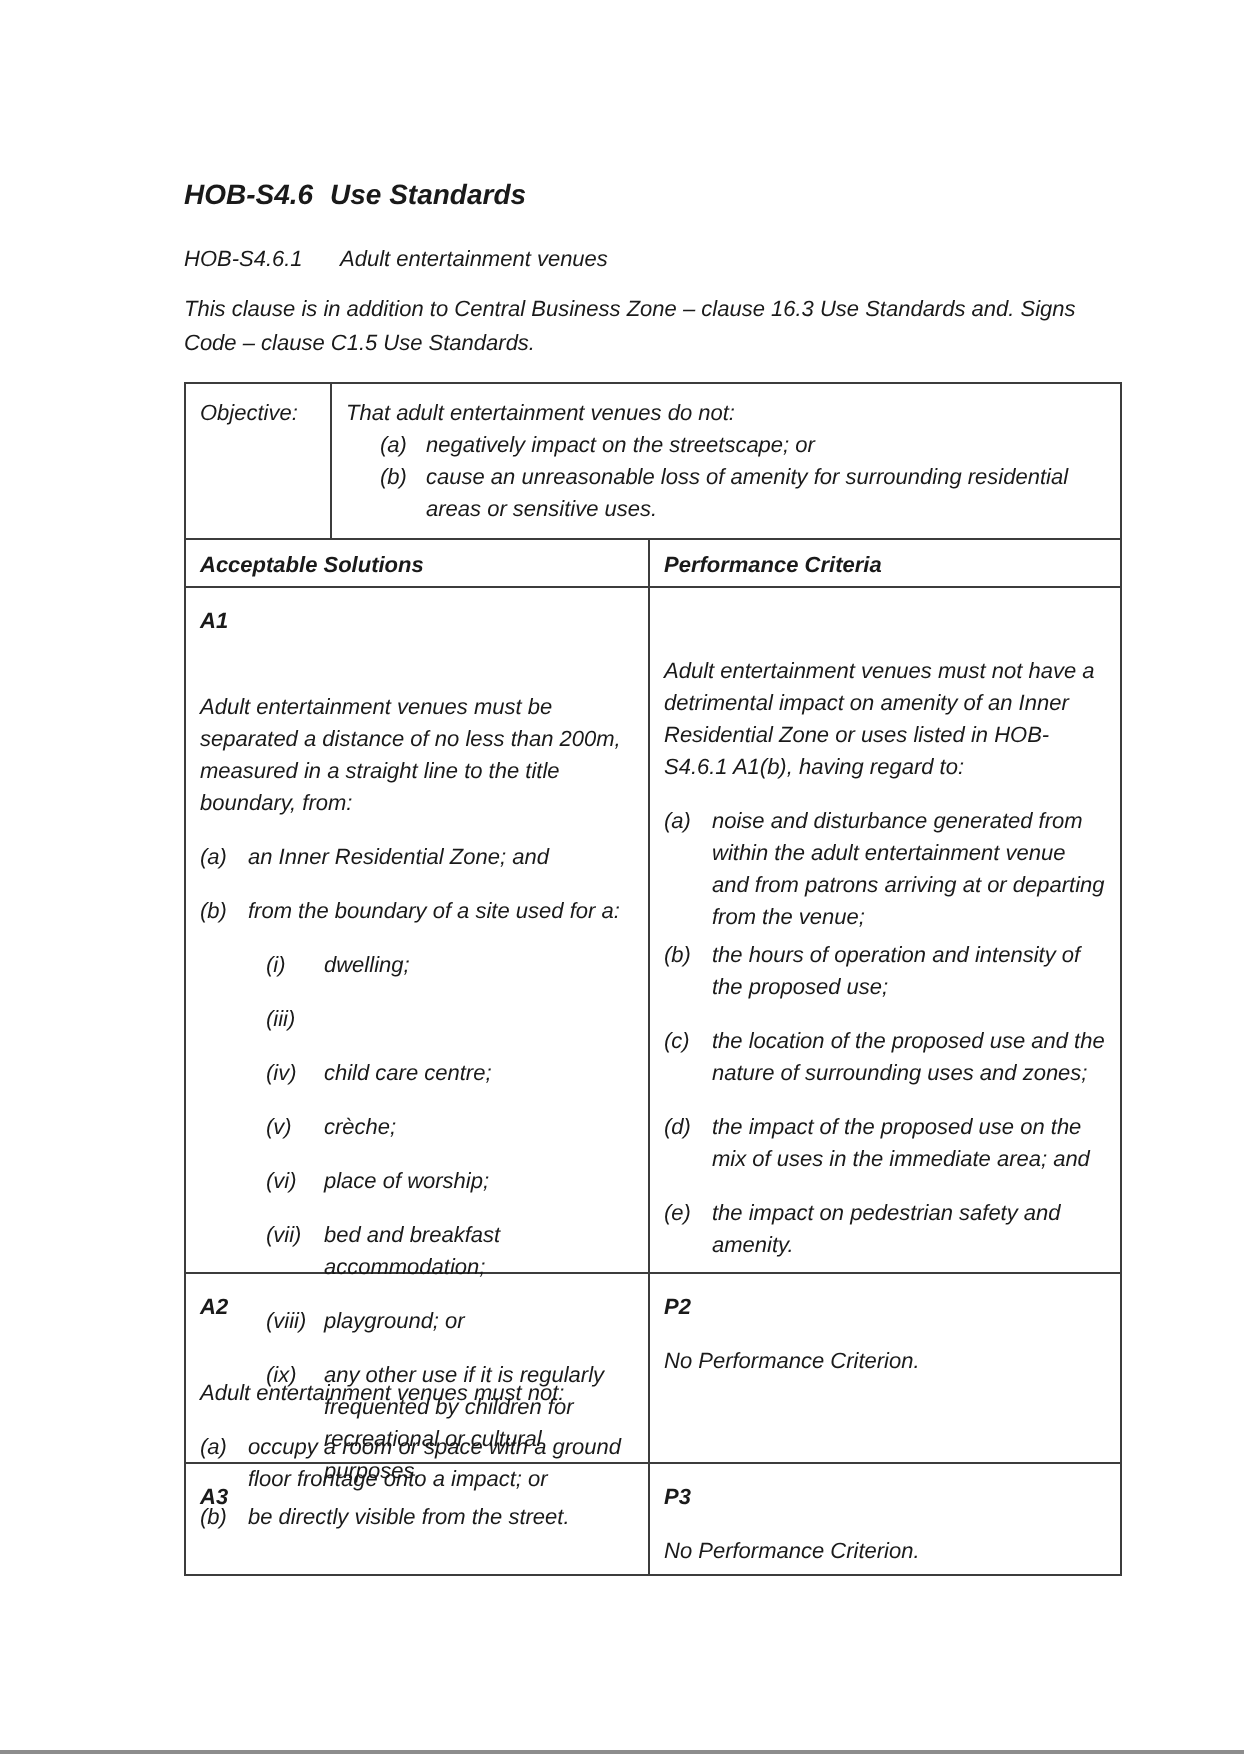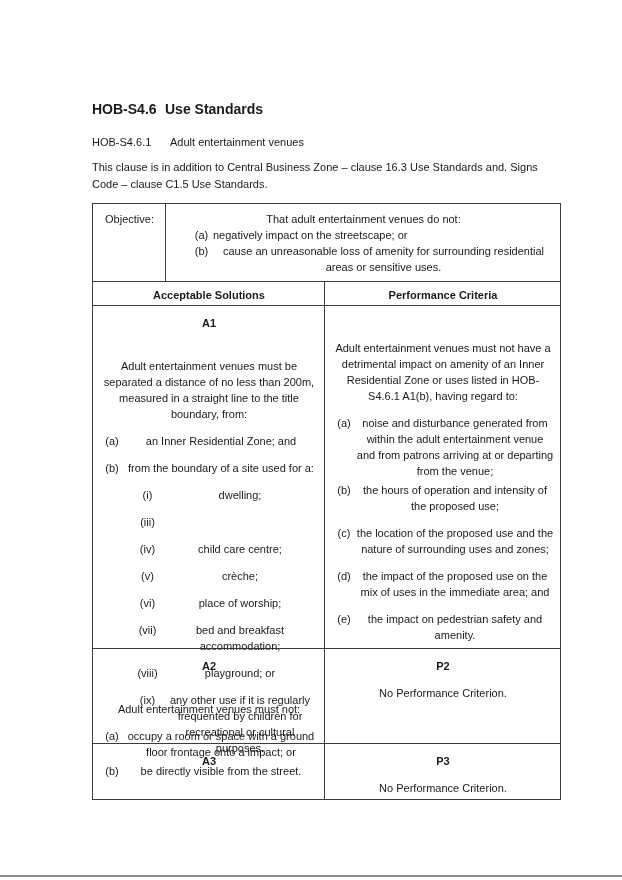--- a/index.html
+++ b/index.html
@@ -1,33 +1,33 @@
 <!DOCTYPE html>
 <html><head>
 <meta charset="utf-8">
 <style>
   html,body{margin:0;padding:0;}
   body{
     width:622px;height:880px;position:relative;background:#ffffff;
     font-family:"Liberation Sans","DejaVu Sans",sans-serif;
     color:#1a1a1a;overflow:hidden;
   }
-  .page{position:absolute;left:92px;top:102px;width:469px;}
+  .page{position:absolute;left:92px;top:90px;width:469px;font-style:italic;}
 
   
   .h1{font-size:14px;font-weight:bold;line-height:14px;display:flex;margin:0;}
   .h1 .num{flex:0 0 73px;}
   .h2{font-size:11px;line-height:12px;display:flex;margin-top:20px;}
   .h2 .num{flex:0 0 78px;}
   .intro{font-size:11px;line-height:17px;margin-top:11px;}
 
   
   .tbl{margin-top:10px;border:1px solid #3c3c3c;box-sizing:border-box;font-size:11px;line-height:16px;}
   .trow{display:flex;box-sizing:border-box;}
-  .cell{box-sizing:border-box;padding:7px 6px 6px 7px;text-align:center;}
+  .cell{box-sizing:border-box;padding:7px 6px 6px 7px;}
   .b-bottom{border-bottom:1px solid #3c3c3c;}
   .b-right{border-right:1px solid #3c3c3c;}
 
   .row-obj{min-height:56px;}
   .obj-label{flex:0 0 73px;}
   .obj-body{flex:1;}
   .row-head{height:24px;}
   .row-head .cell{padding-top:5px;font-weight:bold;}
   .col-l{flex:0 0 232px;}
   .col-r{flex:1;}

